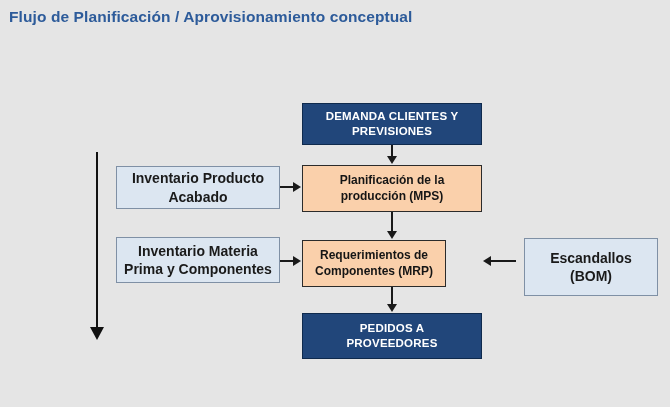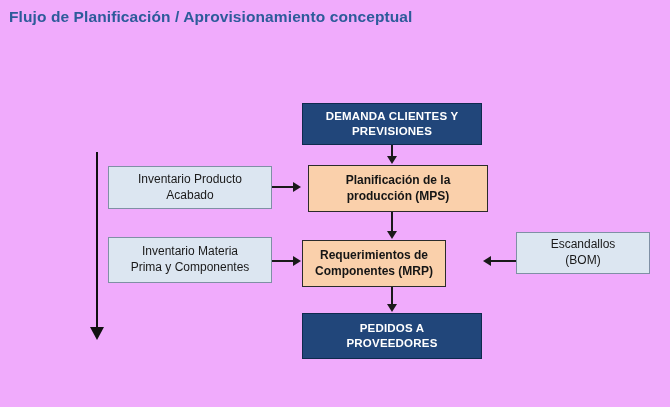--- a/index.html
+++ b/index.html
@@ -4,21 +4,21 @@
 <style>
   html, body {
     margin: 0;
     padding: 0;
     background: #ffffff;
   }
   #canvas {
     position: relative;
     width: 670px;
     height: 407px;
-    background: #f0abfc;
+    background: #e5e5e5;
     font-family: "Liberation Sans", sans-serif;
     overflow: hidden;
   }
 
   
   #diagram-title {
     position: absolute;
     left: 9px;
     top: 8px;
     font-size: 15.5px;
@@ -52,32 +52,33 @@
     background: #fad0ab;
     border: 1.6px solid #2b2b2b;
     color: #151515;
     font-weight: bold;
     font-size: 12px;
   }
   .box-bluegray {
     background: #dce6f1;
     border: 1.4px solid #7f90a5;
     color: #1a1a1a;
-    font-weight: normal;
-    font-size: 12px;
+    font-weight: bold;
+    font-size: 14px;
+    margin-left: 8px;
   }
 
   
   #box-demanda      { left: 302px; top: 103px; width: 180px; height: 42px; }
-  #box-mps          { left: 302px; top: 165px; width: 180px; height: 47px; margin-left: 6px; }
+  #box-mps          { left: 302px; top: 165px; width: 180px; height: 47px; }
   #box-mrp          { left: 302px; top: 240px; width: 144px; height: 47px; }
   #box-pedidos      { left: 302px; top: 313px; width: 180px; height: 46px; }
   #box-inv-acabado  { left: 108px; top: 166px; width: 164px; height: 43px; }
   #box-inv-materia  { left: 108px; top: 237px; width: 164px; height: 46px; }
-  #box-bom          { left: 516px; top: 232px; width: 134px; height: 42px; }
+  #box-bom          { left: 516px; top: 238px; width: 134px; height: 58px; }
 
   
   .vline {
     position: absolute;
     width: 1.6px;
     background: #1a1a1a;
   }
   .hline {
     position: absolute;
     height: 1.6px;

